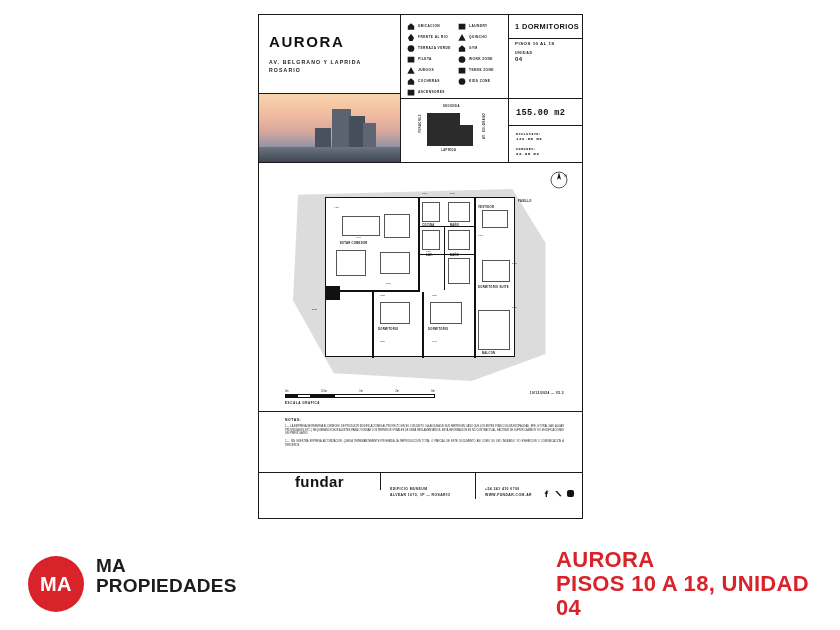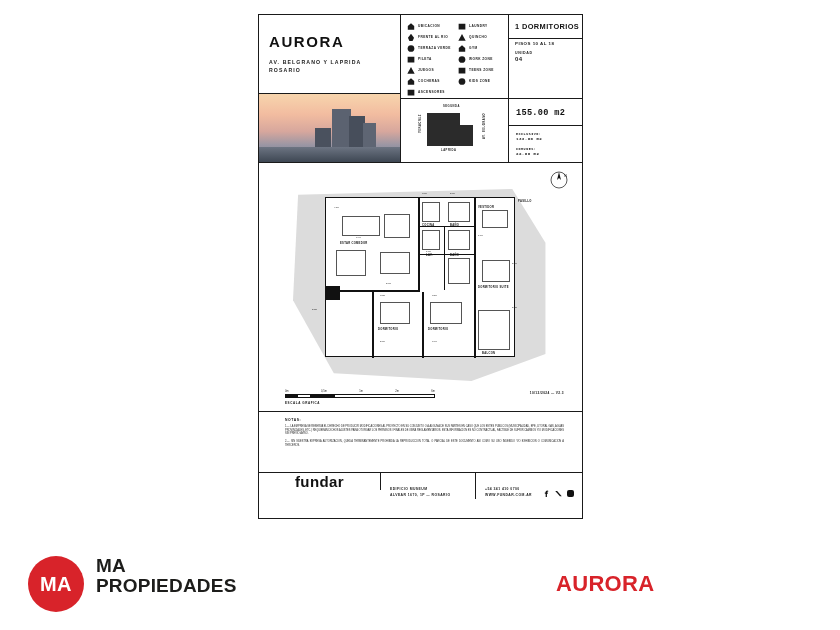--- a/index.html
+++ b/index.html
@@ -624,14 +624,15 @@
 <div class="banner">
   <div class="brand">
     <div class="dot">MA</div>
     <div class="txt">
       <div class="l1">MA</div>
       <div class="l2">PROPIEDADES</div>
     </div>
   </div>
   <div class="rightinfo">
     <div class="r1">AURORA</div>
+    <div class="r2">PISOS 10 A 18, UNIDAD 04</div>
   </div>
 </div>
 
 </body></html>

